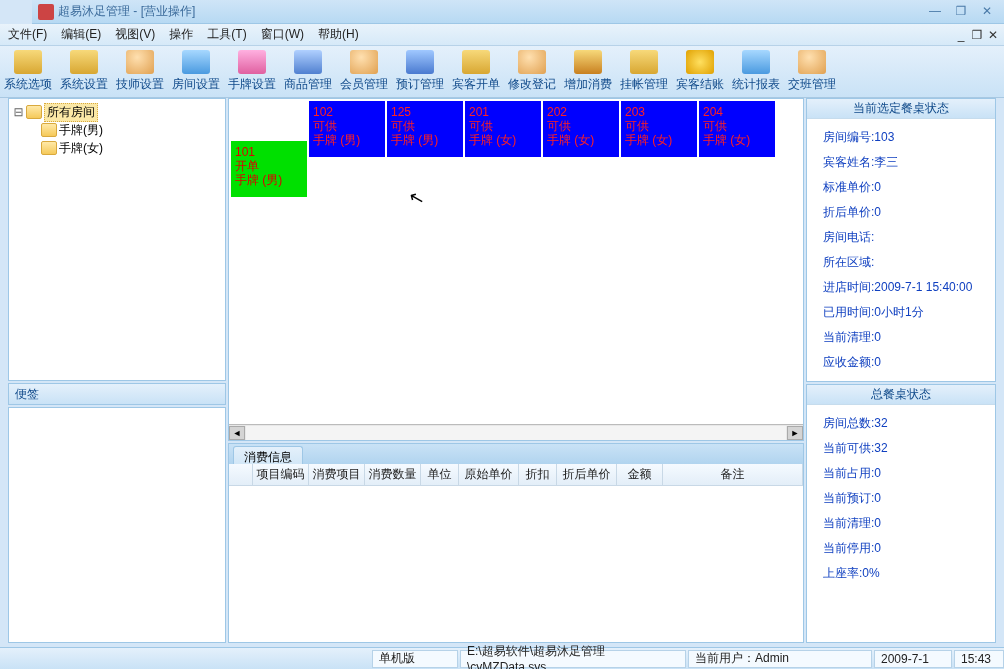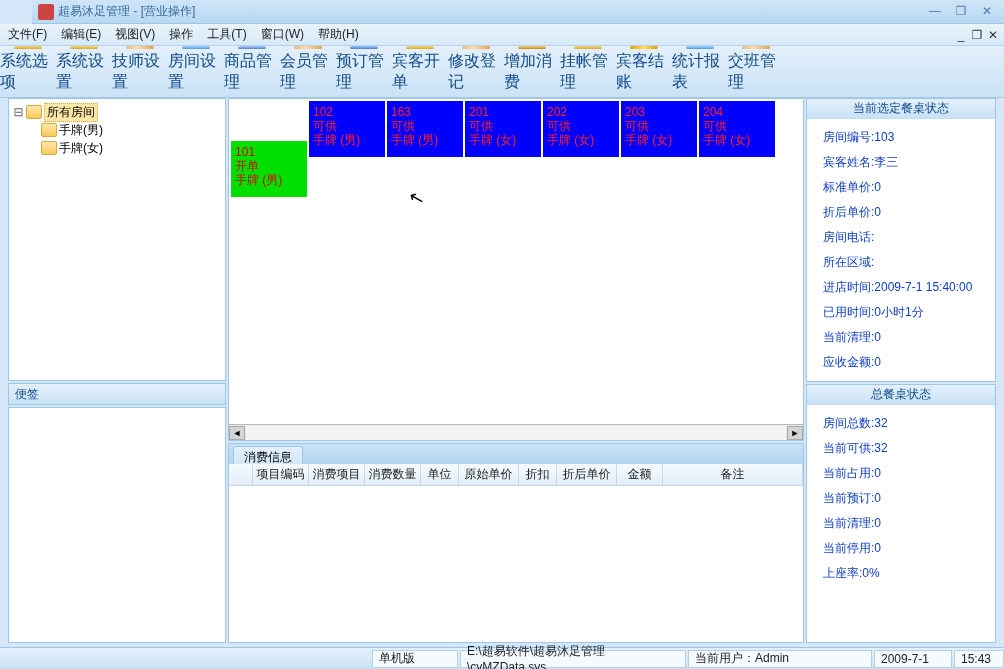--- a/index.html
+++ b/index.html
@@ -12,21 +12,21 @@
 .winbtn { width:22px; height:16px; color:#4a7aa8; text-align:center; cursor:pointer; }
 
 .menubar { height:22px; background:linear-gradient(#e9f3fb,#d6e9f8); display:flex; align-items:center; padding:0 8px; gap:14px; border-bottom:1px solid #b7d2e8; position:relative; }
 .menubar .menuitem { color:#222; }
 .menubar .mdibtns { position:absolute; right:4px; display:flex; gap:2px; }
 .menubar .mdibtn { width:14px; height:14px; color:#333; text-align:center; cursor:pointer; }
 
 .toolbar { height:52px; background:linear-gradient(#e4f0fb,#c9e2f6); display:flex; border-bottom:1px solid #a8c8e2; }
 .tool { width:56px; display:flex; flex-direction:column; align-items:center; justify-content:flex-end; padding-bottom:4px; cursor:pointer; }
 .tool .ticon { width:28px; height:24px; margin-bottom:2px; border-radius:3px; }
-.tool .tlabel { color:#104a8a; font-size:16px; }
+.tool .tlabel { color:#104a8a; font-size:12px; }
 
 .workarea { position:absolute; top:98px; left:8px; right:8px; bottom:26px; display:flex; gap:2px; }
 
 .leftcol { width:218px; display:flex; flex-direction:column; gap:2px; }
 .panel { border:1px solid #9ec7e6; background:#fff; }
 .paneltop { flex:1; overflow:auto; }
 .tree { padding:4px; }
 .tree .node { display:flex; align-items:center; height:18px; gap:2px; }
 .tree .exp { width:11px; text-align:center; color:#666; }
 .tree .fold { width:16px; height:14px; background:linear-gradient(#ffe9a8,#f5c95a); border:1px solid #d9a93d; border-radius:2px; }
@@ -125,20 +125,24 @@
     </div>
   <div class="tool">
       <div class="ticon tc3"></div>
       <div class="tlabel">技师设置</div>
     </div>
   <div class="tool">
       <div class="ticon tc4"></div>
       <div class="tlabel">房间设置</div>
     </div>
   <div class="tool">
+      <div class="ticon tc5"></div>
+      <div class="tlabel">手牌设置</div>
+    </div>
+  <div class="tool">
       <div class="ticon tc7"></div>
       <div class="tlabel">商品管理</div>
     </div>
   <div class="tool">
       <div class="ticon tc8"></div>
       <div class="tlabel">会员管理</div>
     </div>
   <div class="tool">
       <div class="ticon tc9"></div>
       <div class="tlabel">预订管理</div>
@@ -205,21 +209,21 @@
             <div class="rnum">101</div>
             <div class="rst">开单</div>
             <div class="rtag">手牌 (男)</div>
           </div>
           <div class="room blue">
             <div class="rnum">102</div>
             <div class="rst">可供</div>
             <div class="rtag">手牌 (男)</div>
           </div>
           <div class="room blue">
-            <div class="rnum">163</div>
+            <div class="rnum">125</div>
             <div class="rst">可供</div>
             <div class="rtag">手牌 (男)</div>
           </div>
           <div class="room blue">
             <div class="rnum">201</div>
             <div class="rst">可供</div>
             <div class="rtag">手牌 (女)</div>
           </div>
           <div class="room blue">
             <div class="rnum">202</div>

